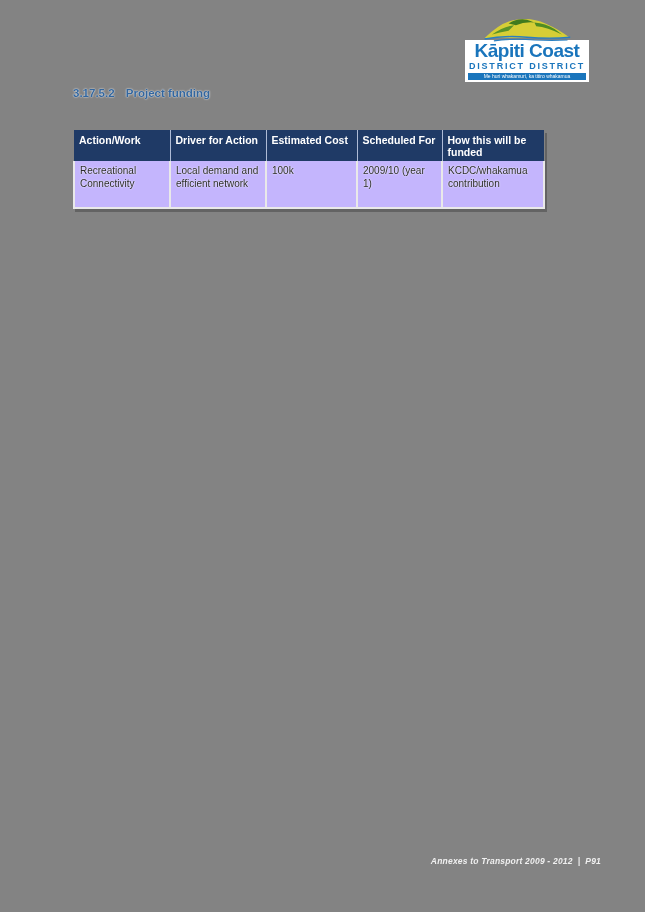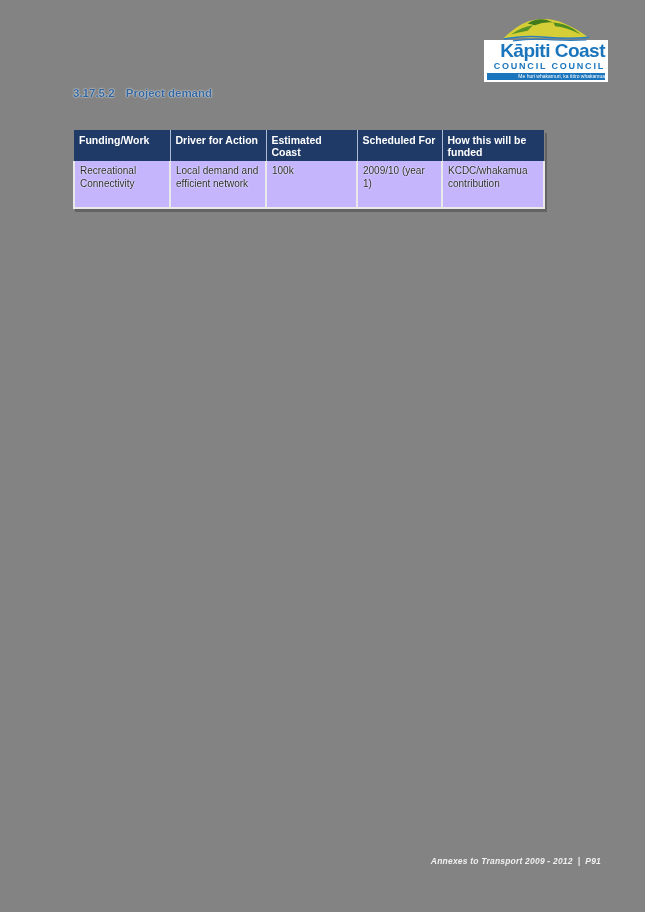--- a/index.html
+++ b/index.html
@@ -2,21 +2,21 @@
 <html><head>
 <meta charset="utf-8">
 <style>
   html,body{margin:0;padding:0;background:#7f7f7f;}
   .page{
     position:relative;width:645px;height:912px;overflow:hidden;
     background:#838383;
     font-family:"Liberation Sans",sans-serif;
   }
   
-  .logo{position:absolute;top:14px;left:484px;width:124px;text-align:right;}
+  .logo{position:absolute;top:14px;left:465px;width:124px;text-align:center;}
   .hill-svg{display:block;margin:0 auto -2px;width:92px;height:28px;}
   .logo-box{background:#ffffff;padding:1px 3px 2px;}
   .logo-name{color:#1a75bc;font-weight:bold;font-size:19px;line-height:20px;letter-spacing:-0.5px;}
   .logo-sub{color:#1a75bc;font-weight:bold;font-size:9px;letter-spacing:1.8px;line-height:11px;}
   .logo-motto{background:#1a75bc;color:#ffffff;font-size:5px;line-height:7px;margin-top:1px;white-space:nowrap;overflow:hidden;}
   
   .halo{text-shadow:0 0 2px rgba(255,255,255,.9),0 0 1px rgba(255,255,255,.7);}
   .heading{position:absolute;left:73px;top:87px;color:#33669e;font-weight:bold;font-size:11.5px;}
   .heading .num{display:inline-block;margin-right:8px;}
   .body-text{position:absolute;left:73px;top:100px;width:490px;margin:0;font-size:10px;line-height:13px;color:#2e2e2e;}
@@ -53,44 +53,44 @@
     <svg class="hill-svg" viewBox="0 0 100 30" aria-hidden="true">
       <path d="M4,26 Q22,8 38,6 Q55,3 70,10 Q86,17 97,26 Z" fill="#d6ce36"></path>
       <path d="M30,10 Q40,4 50,6 L58,9 Q47,8 38,12 Z" fill="#3f7a1e"></path>
       <path d="M58,9 Q70,10 80,16 L88,22 Q72,14 60,13 Z" fill="#4f8c22"></path>
       <path d="M12,22 Q25,13 36,12 L30,18 Q20,20 12,22 Z" fill="#5a9428"></path>
       <path d="M4,27 Q25,23 50,25 Q75,27 97,25" fill="none" stroke="#2a7fc1" stroke-width="1.6"></path>
       <path d="M14,29 Q35,26 58,28 Q78,29 94,28" fill="none" stroke="#2a7fc1" stroke-width="1.2"></path>
     </svg>
     <div class="logo-box">
       <div class="logo-name">Kāpiti Coast</div>
-      <div class="logo-sub">COUNCIL COUNCIL</div>
+      <div class="logo-sub">DISTRICT DISTRICT</div>
       <div class="logo-motto">Me huri whakamuri, ka titiro whakamua</div>
     </div>
   </div>
 
   <div class="heading halo">
     <span class="num">3.17.5.2</span>
-    <span class="ttl">Project demand</span>
+    <span class="ttl">Project funding</span>
   </div>
 
 
   <table class="funding">
     <colgroup>
       <col style="width:96px">
         <col style="width:96px">
         <col style="width:91px">
         <col style="width:85px">
         <col style="width:102px">
     </colgroup>
     <thead>
       <tr>
-        <th>Funding/Work</th>
+        <th>Action/Work</th>
         <th>Driver for Action</th>
-        <th>Estimated Coast</th>
+        <th>Estimated Cost</th>
         <th>Scheduled For</th>
         <th>How this will be funded</th>
       </tr>
     </thead>
     <tbody>
       <tr>
         <td class="halo">Recreational Connectivity</td>
         <td class="halo">Local demand and efficient network</td>
         <td class="halo">100k</td>
         <td class="halo">2009/10 (year 1)</td>

